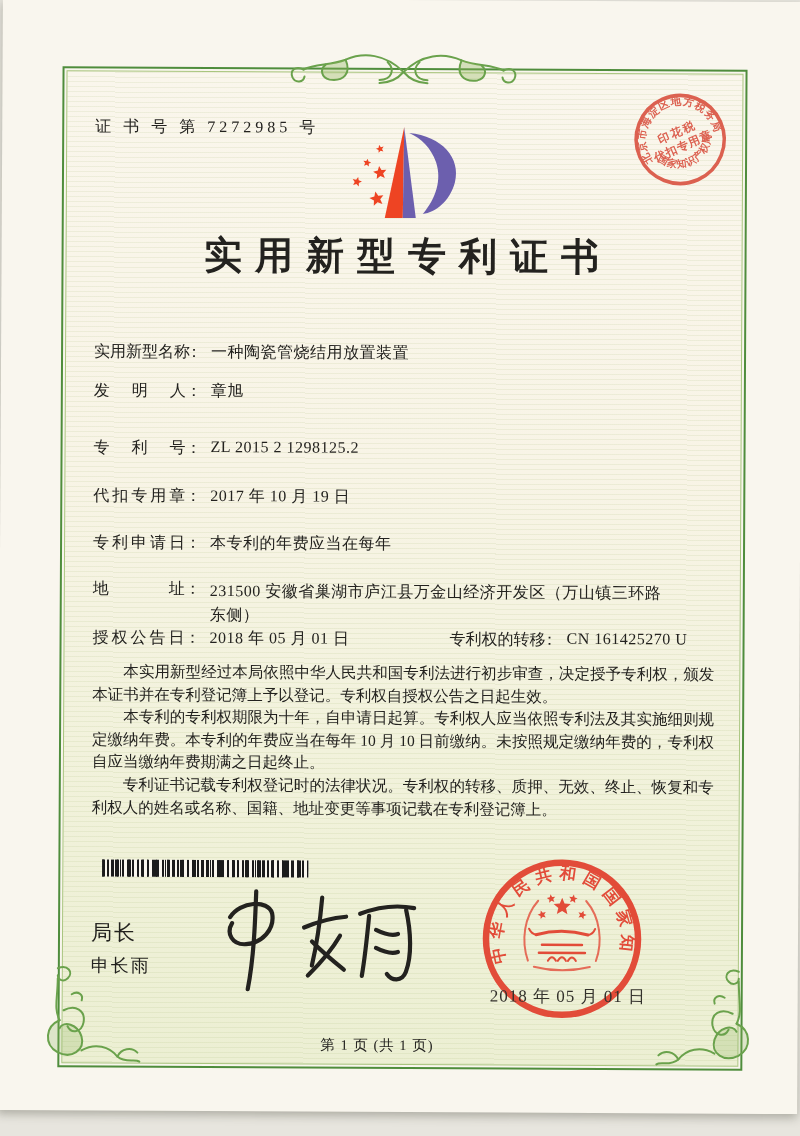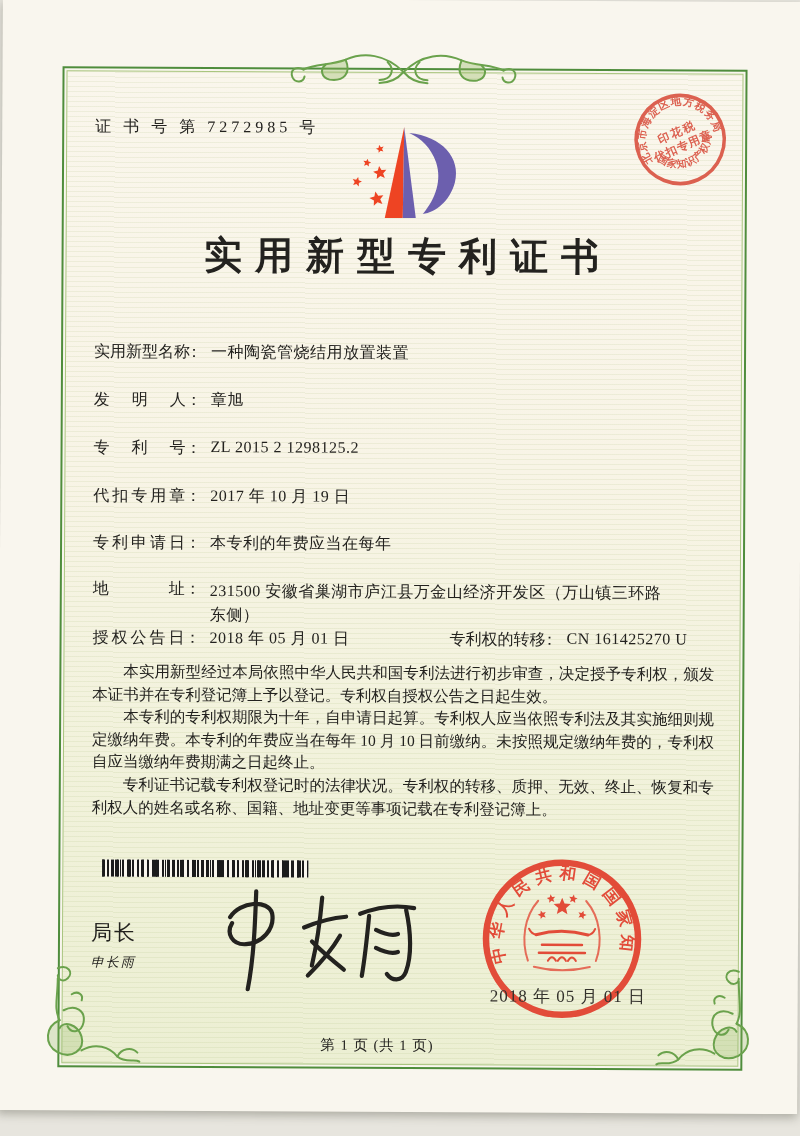--- a/index.html
+++ b/index.html
@@ -24,21 +24,21 @@
   .grant2{position:absolute;left:357px;top:0;}
   .paras{position:absolute;left:93px;top:662px;width:622px;font-size:15.5px;line-height:22.6px;
          text-align:justify;}
   .paras p{margin:0;text-indent:2em;}
   .barcode{position:absolute;left:104px;top:861px;width:206px;height:17px;background-color:#f9f6ee;
     background-image:
       repeating-linear-gradient(90deg,#1b1b1b 0 2px,rgba(0,0,0,0) 2px 5px),
       repeating-linear-gradient(90deg,#1b1b1b 0 1px,rgba(0,0,0,0) 1px 9px),
       repeating-linear-gradient(90deg,#1b1b1b 0 3px,rgba(0,0,0,0) 3px 13px);}
   .signer-role{position:absolute;left:93px;top:920px;font-size:21px;letter-spacing:2px;}
-  .signer-name{position:absolute;left:93px;top:955px;font-size:13px;letter-spacing:2px;font-style:italic;}
+  .signer-name{position:absolute;left:93px;top:955px;font-size:18px;letter-spacing:2px;}
   .signature{position:absolute;left:212px;top:886px;width:210px;height:110px;}
   .seal{position:absolute;left:478px;top:852px;width:172px;height:172px;opacity:.93;z-index:2;}
   .seal-date{position:absolute;left:492px;top:984px;font-size:17px;letter-spacing:1px;color:#33312c;z-index:3;}
   .taxstamp{position:absolute;left:626px;top:86px;width:104px;height:104px;
             transform:rotate(-24deg);opacity:.9;z-index:2;}
   .footer{position:absolute;left:60px;top:1036px;width:681px;text-align:center;
           text-indent:-42px;font-size:14.5px;letter-spacing:1px;}
   .orn{position:absolute;stroke:#6aa24c;fill:none;stroke-width:2;stroke-linecap:round;}
   .orn-top{left:283px;top:48px;width:236px;height:48px;}
   .orn-bl{left:40px;top:966px;width:105px;height:105px;}
@@ -104,21 +104,21 @@
     <use href="#star" fill="#ee4423" transform="translate(56,63) scale(7) rotate(-8)"></use>
     <use href="#star" fill="#ee4423" transform="translate(33,72) scale(5) rotate(14)"></use>
     <use href="#star" fill="#ee4423" transform="translate(53,89) scale(7.5) rotate(-12)"></use>
   </svg>
 
   <div class="title">实用新型专利证书</div>
 
   <div class="frow" style="top:343px">
     <span class="flabel">实用新型名称</span><span class="fcolon">：</span><span class="fvalue">一种陶瓷管烧结用放置装置</span>
   </div>
-  <div class="frow" style="top:391px">
+  <div class="frow" style="top:382px">
     <span class="flabel">发明人</span><span class="fcolon">：</span><span class="fvalue">章旭</span>
   </div>
   <div class="frow" style="top:439px">
     <span class="flabel">专利号</span><span class="fcolon">：</span><span class="fvalue">ZL 2015 2 1298125.2</span>
   </div>
   <div class="frow" style="top:487px">
     <span class="flabel">代扣专用章</span><span class="fcolon">：</span><span class="fvalue">2017 年 10 月 19 日</span>
   </div>
   <div class="frow" style="top:534px">
     <span class="flabel">专利申请日</span><span class="fcolon">：</span><span class="fvalue">本专利的年费应当在每年</span>

